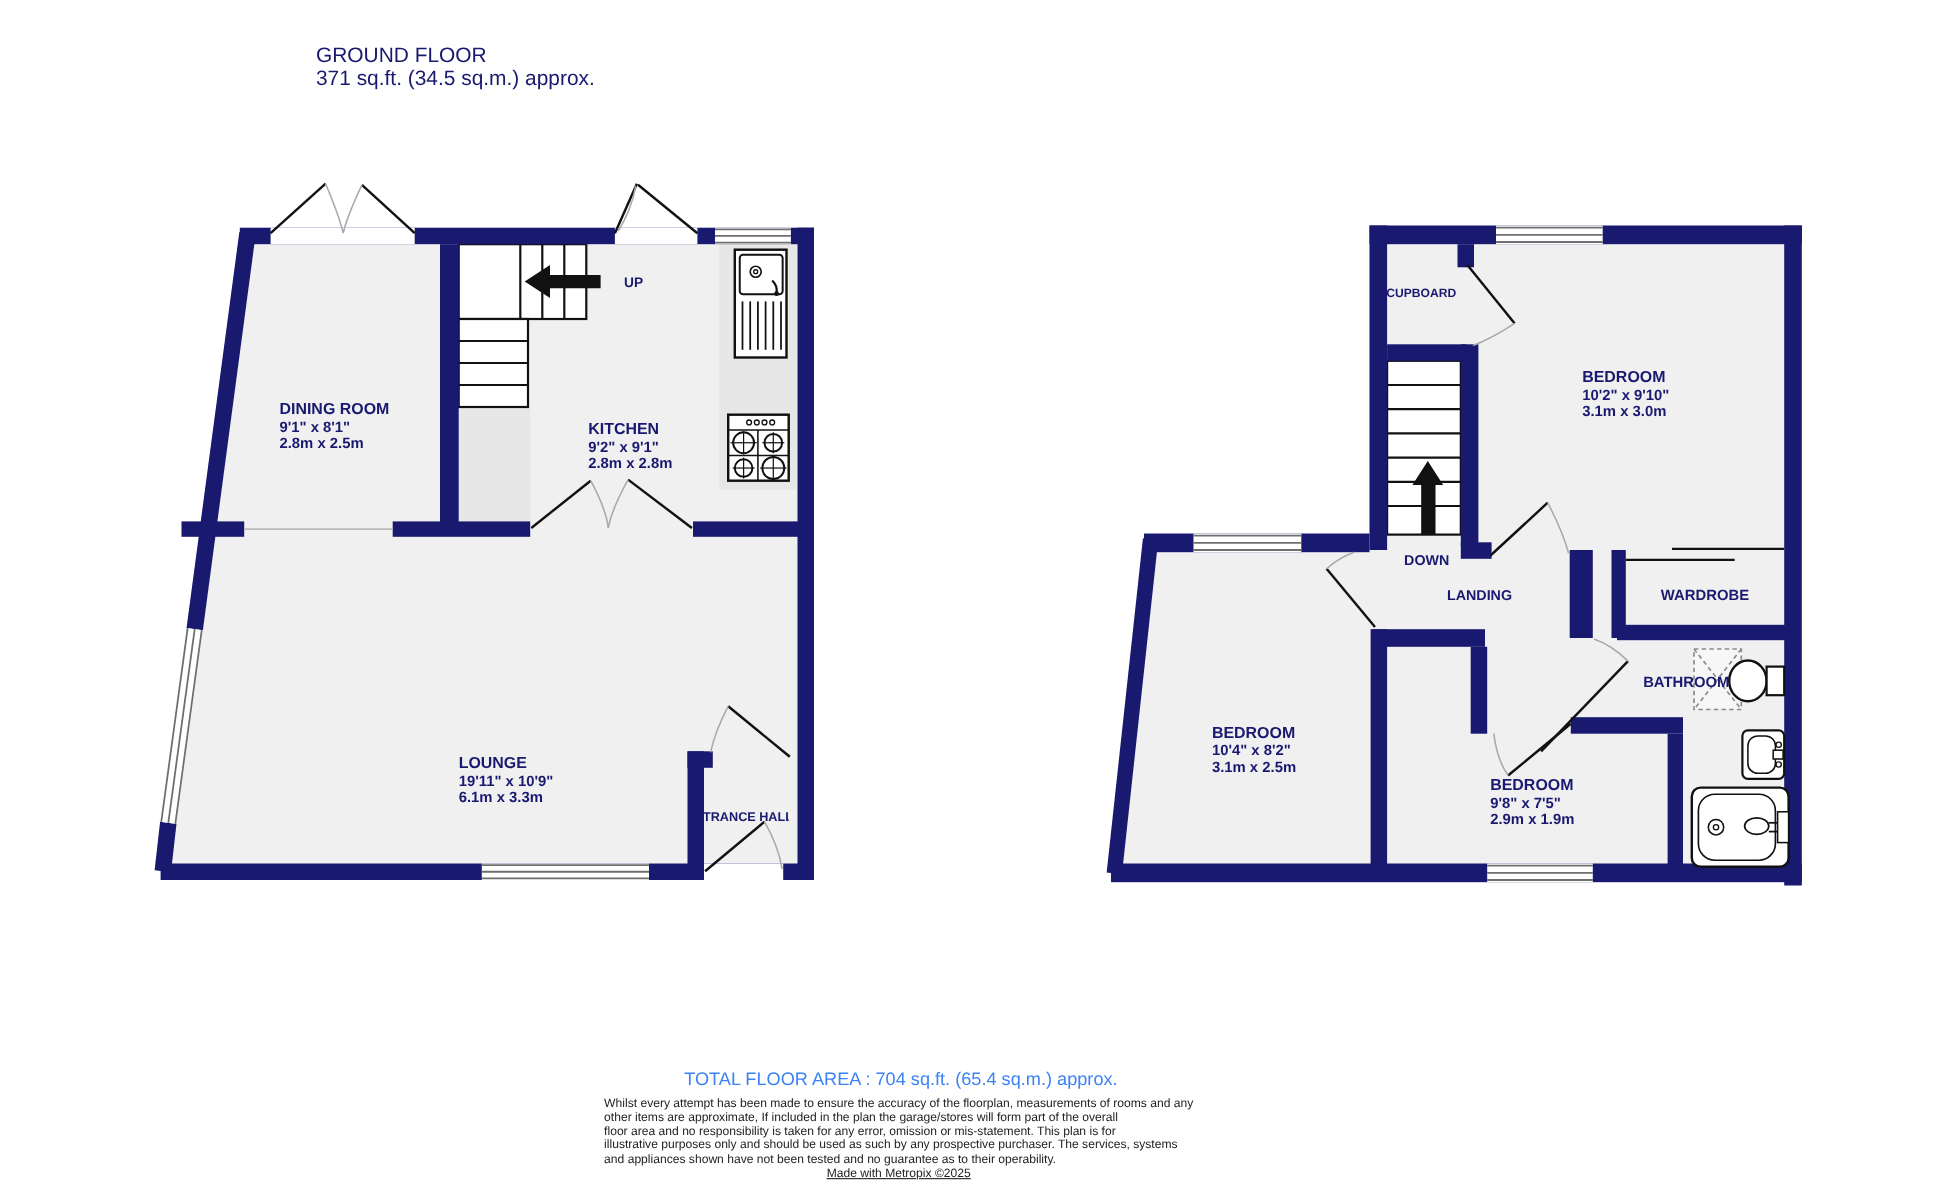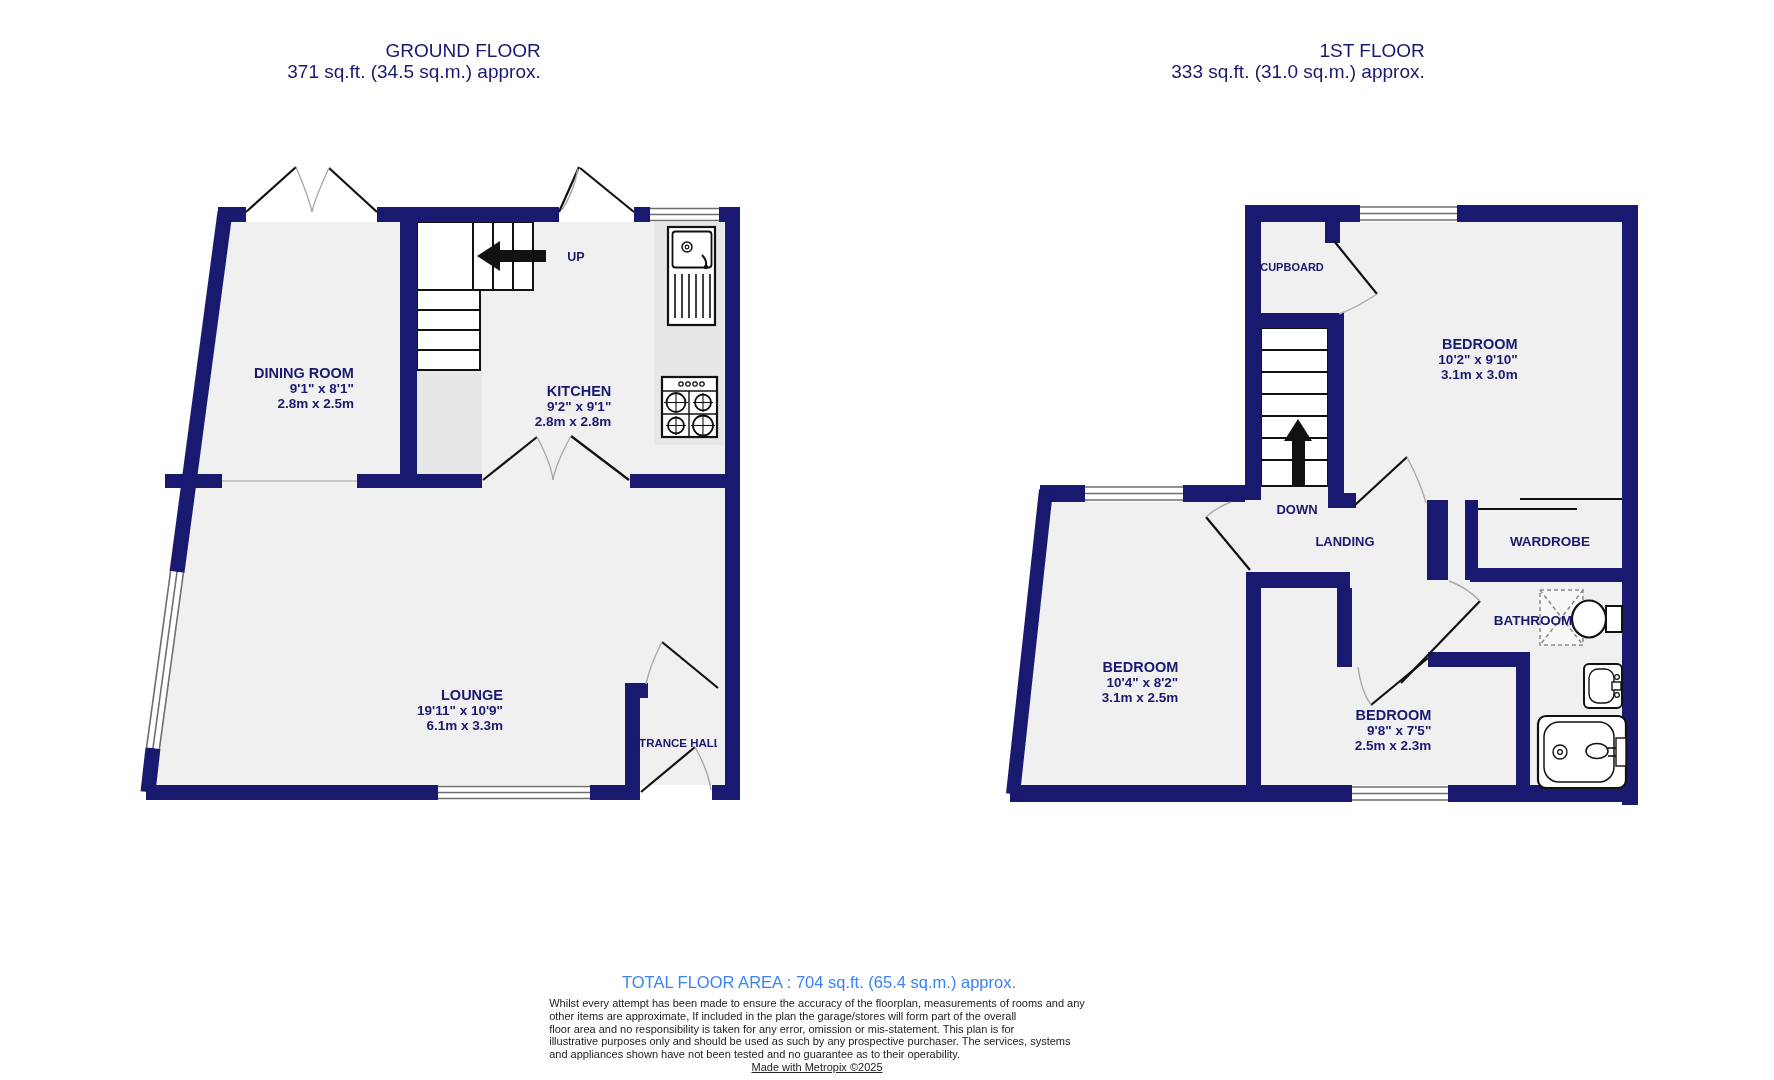--- a/index.html
+++ b/index.html
@@ -1,19 +1,19 @@
 <!DOCTYPE html>
 <html><head>
 <meta charset="utf-8">
 <style>
   html,body{margin:0;padding:0;background:#ffffff;}
   #canvas{position:relative;width:1774px;height:1080px;background:#ffffff;overflow:hidden;
           font-family:"Liberation Sans", sans-serif;}
   svg{position:absolute;left:0;top:0;}
-  .lbl{position:absolute;transform:translate(-50%,-50%);color:#191970;text-align:right;
+  .lbl{position:absolute;transform:translate(-50%,-50%);color:#191970;text-align:left;
        white-space:nowrap;z-index:5;}
   .title{font-size:19px;font-weight:normal;line-height:21px;}
   .room{font-weight:bold;line-height:15px;}
   .room .nm{font-size:14.5px;}
   .room .dim{font-size:13.5px;}
   .nav{font-weight:bold;font-size:13px;}
   .tiny{font-weight:bold;font-size:11px;}
   .clip{position:absolute;overflow:hidden;display:flex;align-items:center;justify-content:center;z-index:2;}
   .clip span{color:#191970;font-weight:bold;font-size:11.5px;white-space:nowrap;}
   .total{font-size:16.5px;font-weight:normal;color:#3b82f6;}
@@ -251,24 +251,20 @@
       <line x1="1608" y1="756" x2="1626" y2="756" stroke-width="1.6"></line>
       <rect x="1616" y="738" width="10" height="28" stroke-width="1.4"></rect>
     </g>
   </g>
 </svg>
 
   <div class="lbl title" style="left:414px;top:61px;">
     <div>GROUND FLOOR</div>
     <div>371 sq.ft. (34.5 sq.m.) approx.</div>
   </div>
-  <div class="lbl title" style="left:1298px;top:61px;">
-    <div>1ST FLOOR</div>
-    <div>333 sq.ft. (31.0 sq.m.) approx.</div>
-  </div>
 
   <div class="lbl room" style="left:304px;top:388px;">
     <div class="nm">DINING ROOM</div>
     <div class="dim">9'1" x 8'1"</div>
     <div class="dim">2.8m x 2.5m</div>
   </div>
   <div class="lbl room" style="left:573px;top:358px;margin-top:48px;">
     <div class="nm">KITCHEN</div>
     <div class="dim">9'2" x 9'1"</div>
     <div class="dim">2.8m x 2.8m</div>
@@ -294,21 +290,21 @@
   <div class="lbl nav" style="left:1550px;top:541px;font-size:13.5px;">WARDROBE</div>
   <div class="lbl nav" style="left:1533px;top:620px;font-size:13.5px;">BATHROOM</div>
   <div class="lbl room" style="left:1140px;top:682px;">
     <div class="nm">BEDROOM</div>
     <div class="dim">10'4" x 8'2"</div>
     <div class="dim">3.1m x 2.5m</div>
   </div>
   <div class="lbl room" style="left:1393px;top:730px;">
     <div class="nm">BEDROOM</div>
     <div class="dim">9'8" x 7'5"</div>
-    <div class="dim">2.5m x 2.3m</div>
+    <div class="dim">2.9m x 1.9m</div>
   </div>
 
   <div class="lbl total" style="left:819px;top:982px;">TOTAL FLOOR AREA : 704 sq.ft. (65.4 sq.m.) approx.</div>
   <div class="disc" style="left:817px;top:1029px;">
     <div>Whilst every attempt has been made to ensure the accuracy of the floorplan, measurements of rooms and any</div>
     <div>other items are approximate, If included in the plan the garage/stores will form part of the overall</div>
     <div>floor area and no responsibility is taken for any error, omission or mis-statement. This plan is for</div>
     <div>illustrative purposes only and should be used as such by any prospective purchaser. The services, systems</div>
     <div>and appliances shown have not been tested and no guarantee as to their operability.</div>
   </div>

